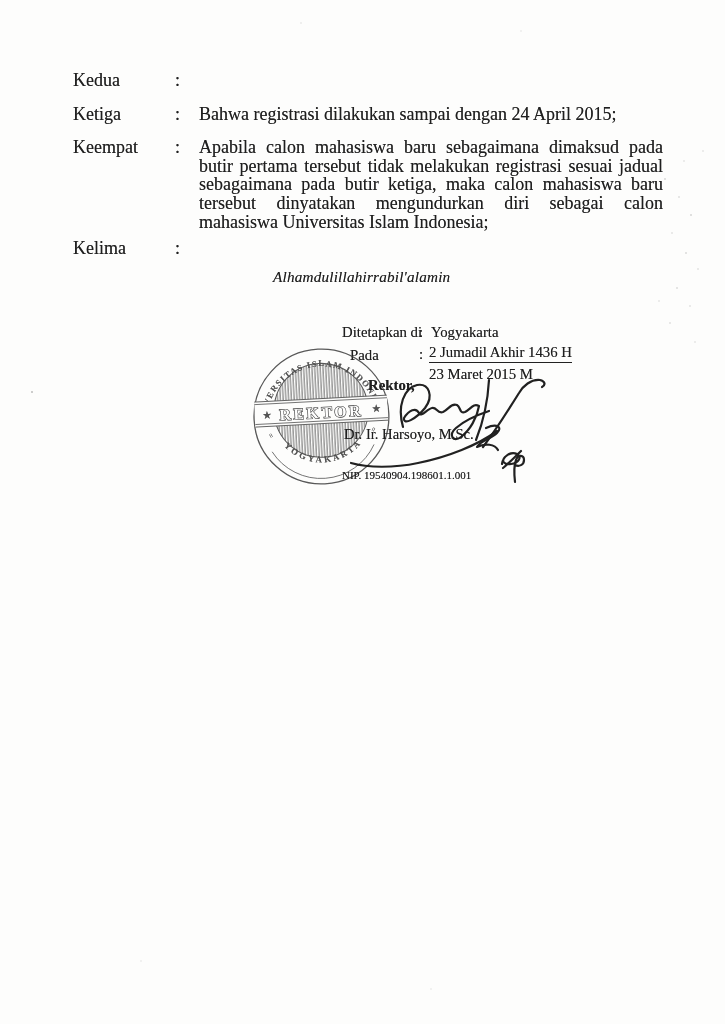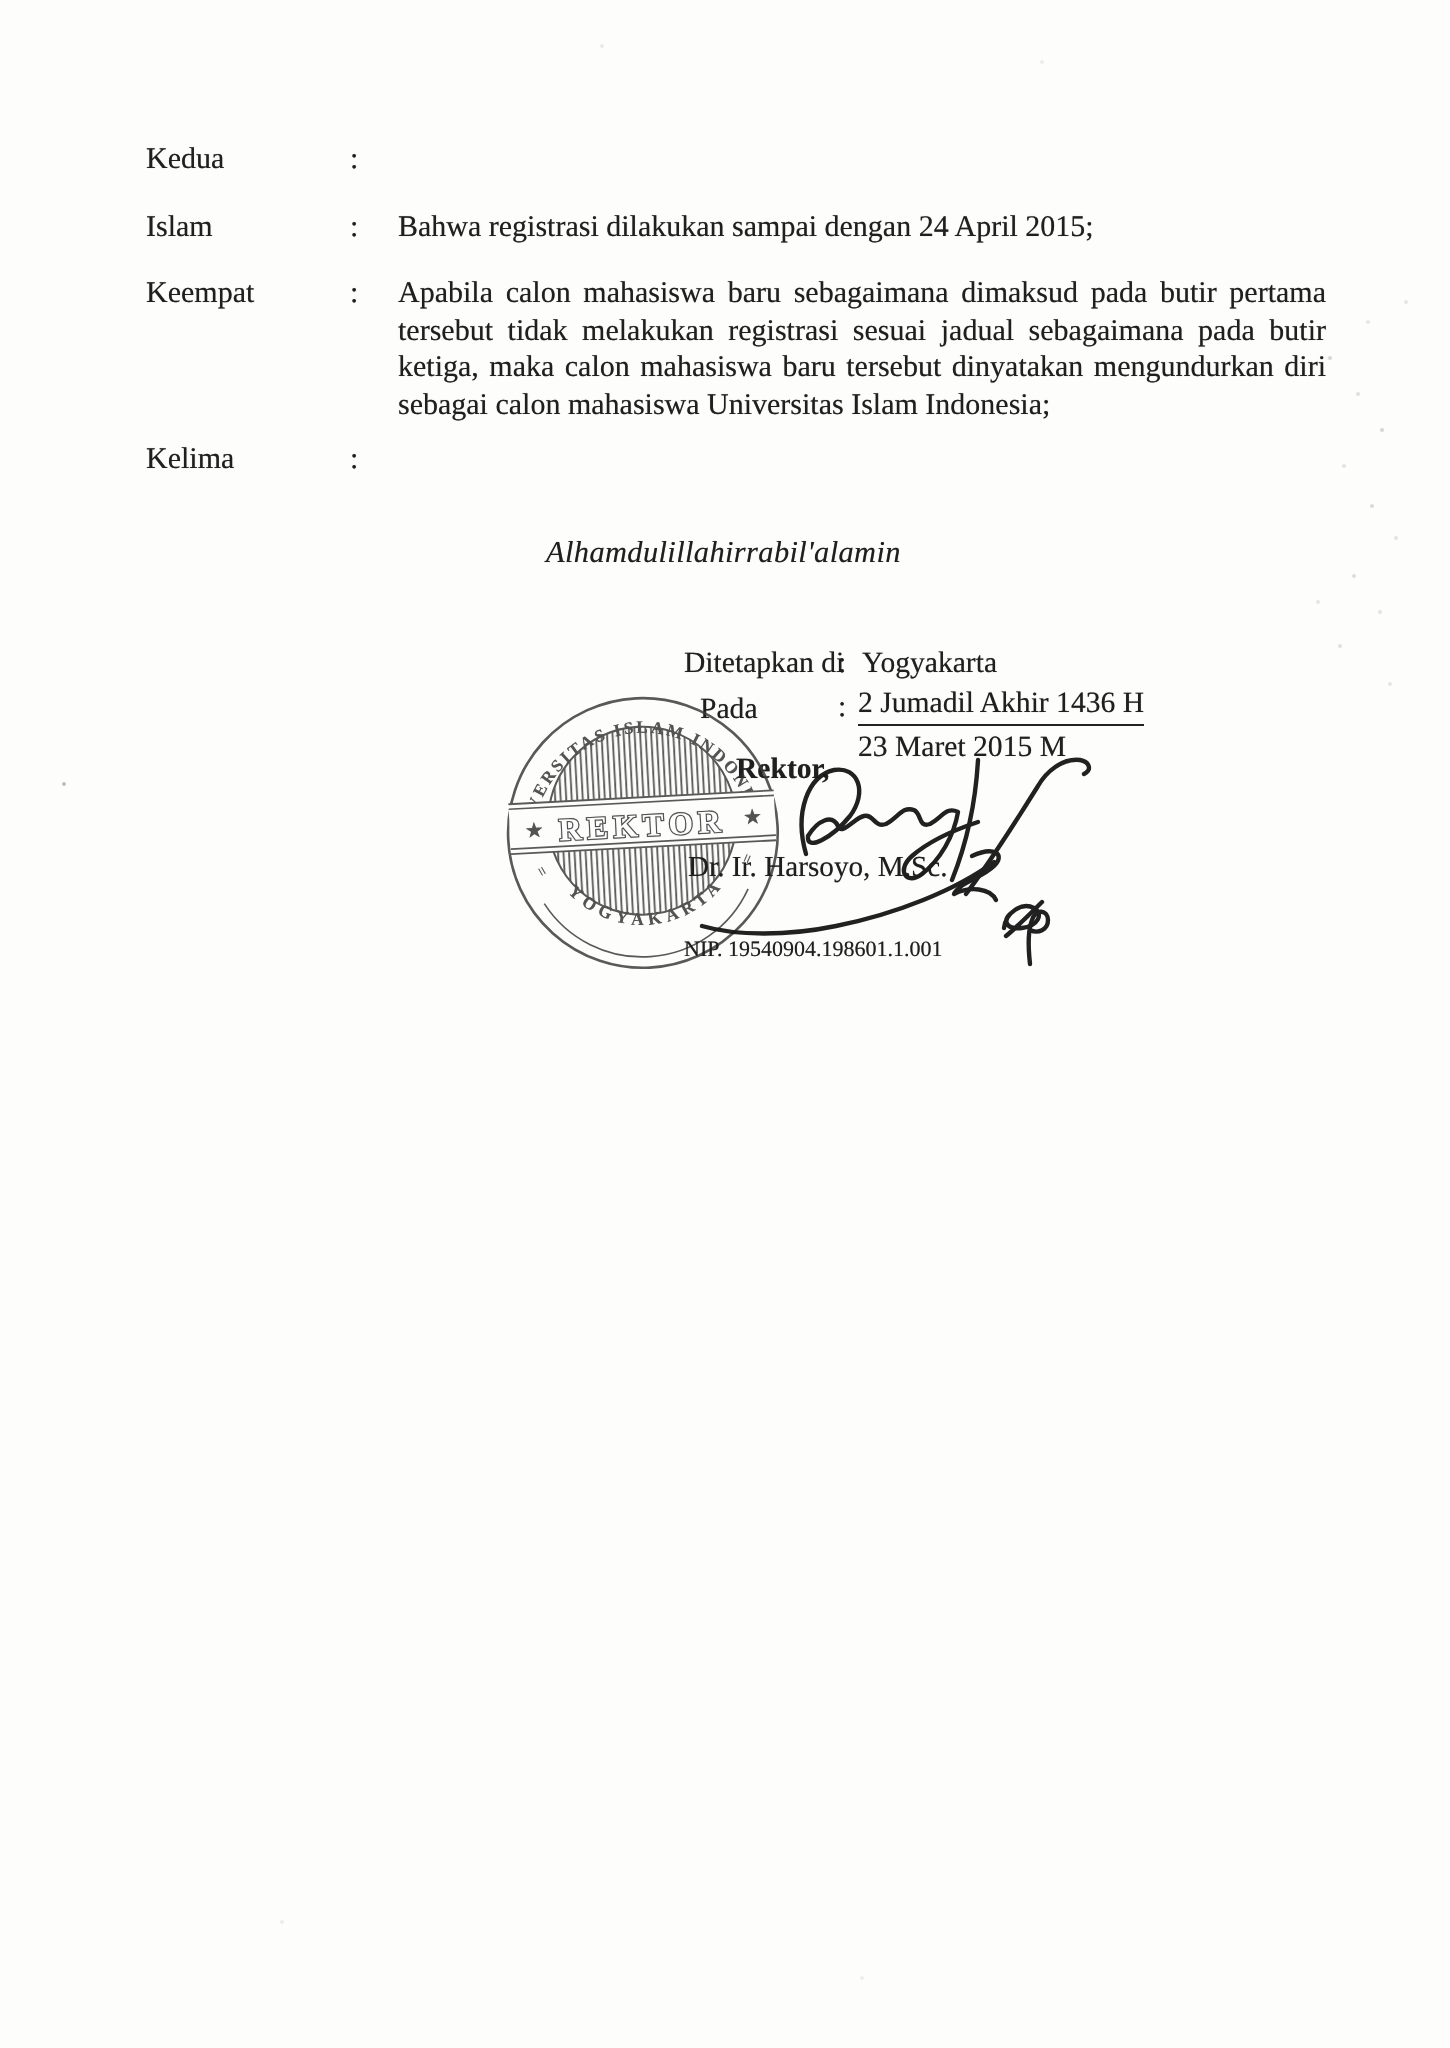--- a/index.html
+++ b/index.html
@@ -9,21 +9,21 @@
     margin:0 auto;
     background:#fdfdfc;
     font-family:"Liberation Serif", serif;
     color:#1f1f1f;
     overflow:hidden;
     text-shadow:0 0 0.35px rgba(10,10,10,.55);
   }
   
   .decree {
     position:absolute; left:73px; top:71px; width:590px;
-    font-size:15px; line-height:18.6px;
+    font-size:18px; line-height:18.6px;
   }
   .drow { display:grid; grid-template-columns:102px 24px 464px; }
   .drow.m15 { margin-bottom:15px; }
   .drow.m8  { margin-bottom:8px; }
   .drow .lbl { text-align:left; }
   .drow .col { text-align:left; }
   .drow .bod { text-align:justify; }
   
   .doxology {
     position:absolute; left:273px; top:268px;
@@ -69,21 +69,21 @@
 <div class="page">
 
   <div class="speck"></div>
 
   <div class="decree">
     <div class="drow m15">
       <div class="lbl">Kedua</div>
       <div class="col">:</div>
     </div>
     <div class="drow m15">
-      <div class="lbl">Islam</div>
+      <div class="lbl">Ketiga</div>
       <div class="col">:</div>
       <div class="bod">Bahwa registrasi dilakukan sampai dengan 24 April 2015;</div>
     </div>
     <div class="drow m8">
       <div class="lbl">Keempat</div>
       <div class="col">:</div>
       <div class="bod">Apabila calon mahasiswa baru sebagaimana dimaksud pada butir pertama tersebut tidak melakukan registrasi sesuai jadual sebagaimana pada butir ketiga, maka calon mahasiswa baru tersebut dinyatakan mengundurkan diri sebagai calon mahasiswa Universitas Islam Indonesia;</div>
     </div>
     <div class="drow">
       <div class="lbl">Kelima</div>

